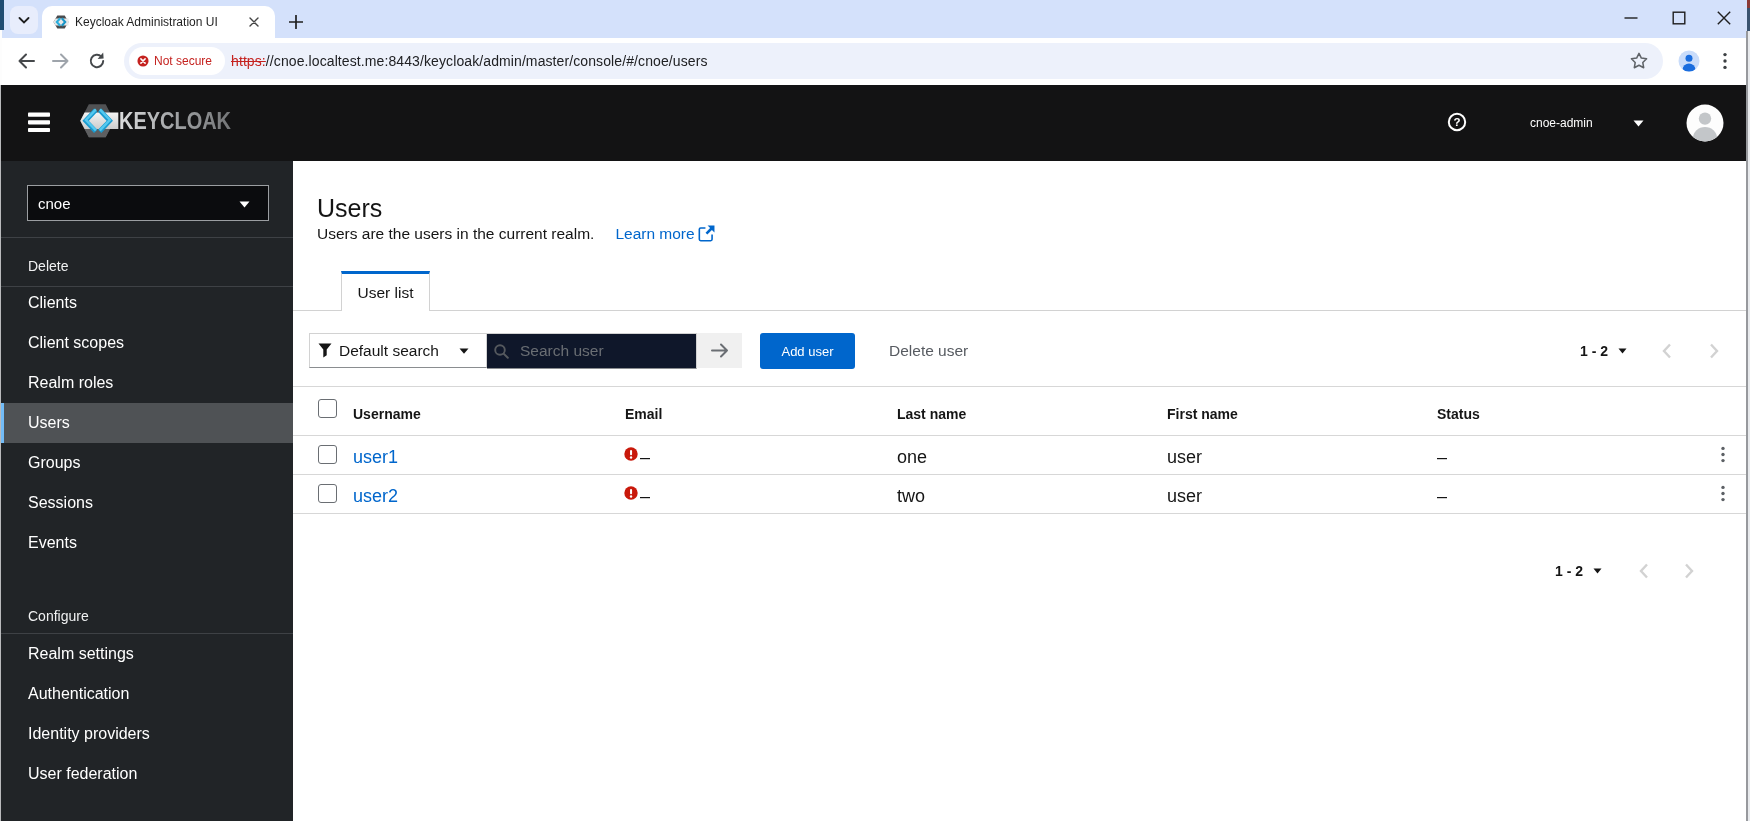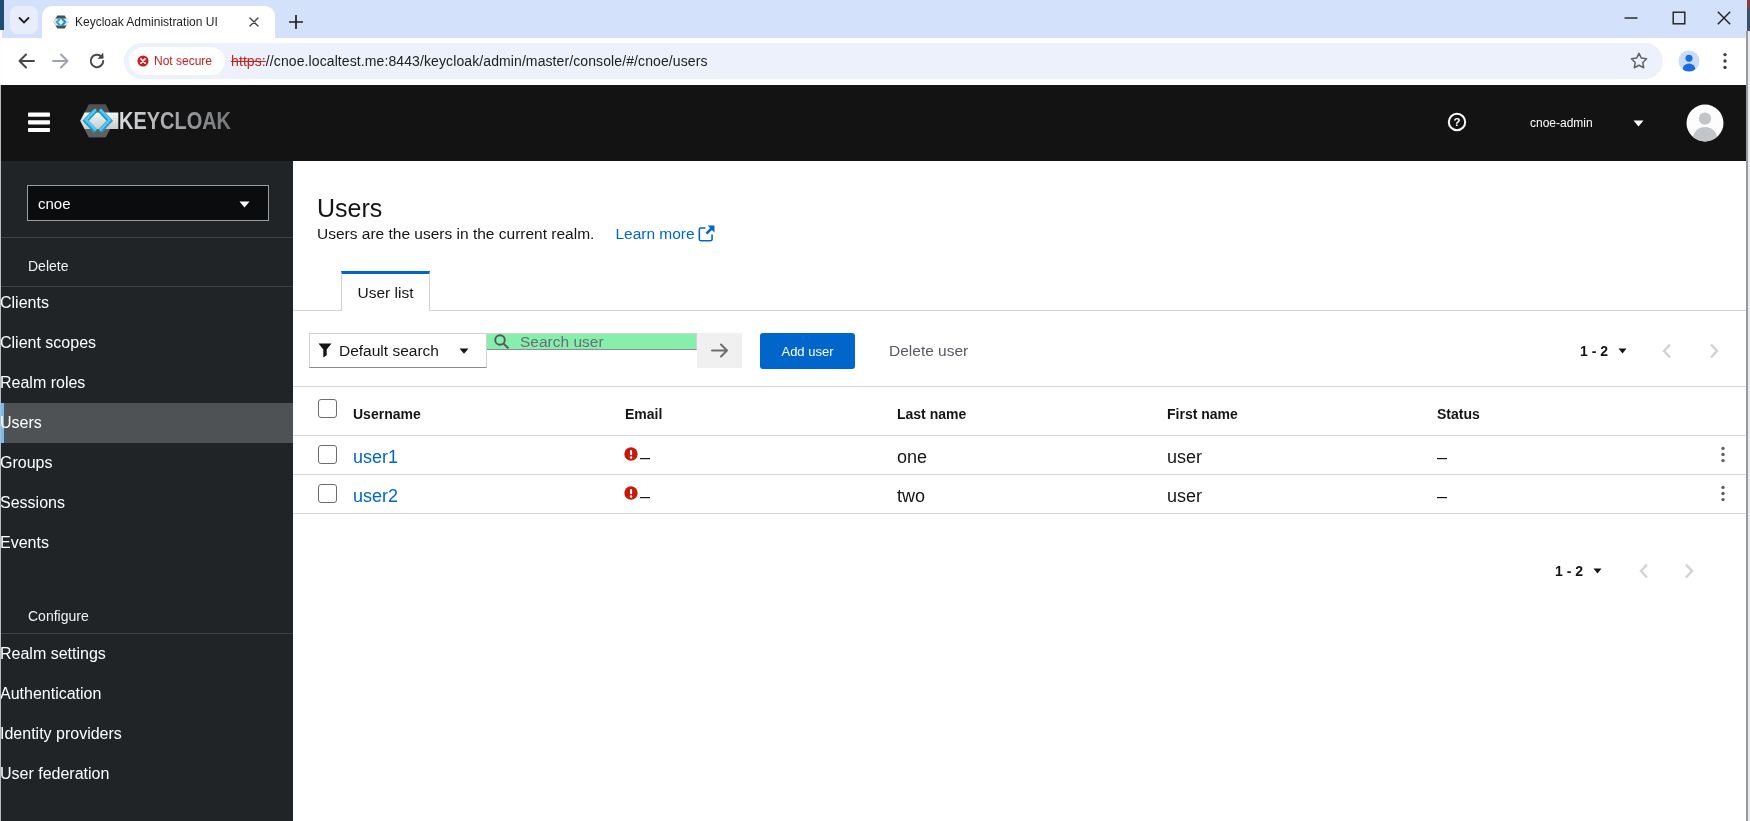--- a/index.html
+++ b/index.html
@@ -18,33 +18,33 @@
 #urltext{position:absolute;left:107px;top:0;height:36px;display:flex;align-items:center;font-size:14px;color:#202124;letter-spacing:0.1px}
 #urltext .red{color:#c5221f;text-decoration:line-through}
 
 #masthead{left:0;top:85px;width:1750px;height:76px;background:#131314}
 #cnoeadmin{font-size:12px;color:#fff}
 
 #sidebar{left:0;top:161px;width:293px;height:660px;background:#212427}
 #realmsel{left:27px;top:185px;width:242px;height:36px;background:#0b0c0e;border:1px solid #9b9ea1;display:flex;align-items:center}
 .sdiv{left:0;width:293px;height:1px;background:#3e4145}
 .navlabel{left:28px;font-size:14px;color:#f0f1f2}
-.navitem{left:0;width:293px;height:40px;color:#fff;font-size:16px;display:flex;align-items:center;}
+.navitem{left:0;width:293px;height:40px;color:#fff;font-size:16px;display:flex;align-items:center;padding-left:28px}
 .navitem.active{background:#4f5255;box-shadow:inset 4px 0 0 #73bcf7}
 
 #main{left:293px;top:161px;width:1453px;height:660px;background:#fff}
 h1.users{position:absolute;left:24px;top:33px;font-size:25px;font-weight:400;color:#151515}
 #subtitle{position:absolute;left:24px;top:64px;font-size:15.5px;color:#151515}
 a.lm{color:#0066cc;text-decoration:none}
 #tabs2{position:absolute;left:0;top:110px;width:1453px;height:40px}
 #usertab{position:absolute;left:48px;top:0;width:89px;height:40px;background:#fff;border-left:1px solid #d2d2d2;border-right:1px solid #d2d2d2;border-top:3px solid #0066cc;display:flex;align-items:center;justify-content:center;font-size:15.5px;color:#151515}
 .tabline{position:absolute;top:39px;height:1px;background:#d2d2d2}
 
 #filtersel{position:absolute;left:16px;top:172px;width:178px;height:35px;background:#fff;border:1px solid #d2d2d2;border-bottom:1px solid #8a8d90;display:flex;align-items:center}
-#searchbox{position:absolute;left:194px;top:172px;width:210px;height:17px;background:#86efac;border:1px solid #d2d2d2;border-left:none;border-bottom:1px solid #8a8d90;display:flex;align-items:center}
+#searchbox{position:absolute;left:194px;top:172px;width:210px;height:36px;background:#0f172a;border:1px solid #d2d2d2;border-left:none;border-bottom:1px solid #8a8d90;display:flex;align-items:center}
 #gobtn{position:absolute;left:404px;top:172px;width:45px;height:35px;background:#f0f0f0;display:flex;align-items:center;justify-content:center}
 #addbtn{position:absolute;left:467px;top:172px;width:95px;height:36px;background:#0066cc;border-radius:3px;color:#fff;font-size:13px;display:flex;align-items:center;justify-content:center}
 #delbtn{position:absolute;left:596px;top:172px;height:36px;font-size:15.5px;color:#575b61;display:flex;align-items:center}
 .pgtext{font-size:14px;font-weight:700;color:#151515}
 
 .tline{position:absolute;left:0;width:1453px;height:1px;background:#d7d7d7}
 .cbox{position:absolute;width:19px;height:19px;border:1px solid #6a6e73;border-radius:3px;background:#fff}
 .th{position:absolute;font-size:14px;font-weight:700;color:#151515}
 .td{position:absolute;font-size:18px;color:#151515}
 .td.link{color:#0066cc}

